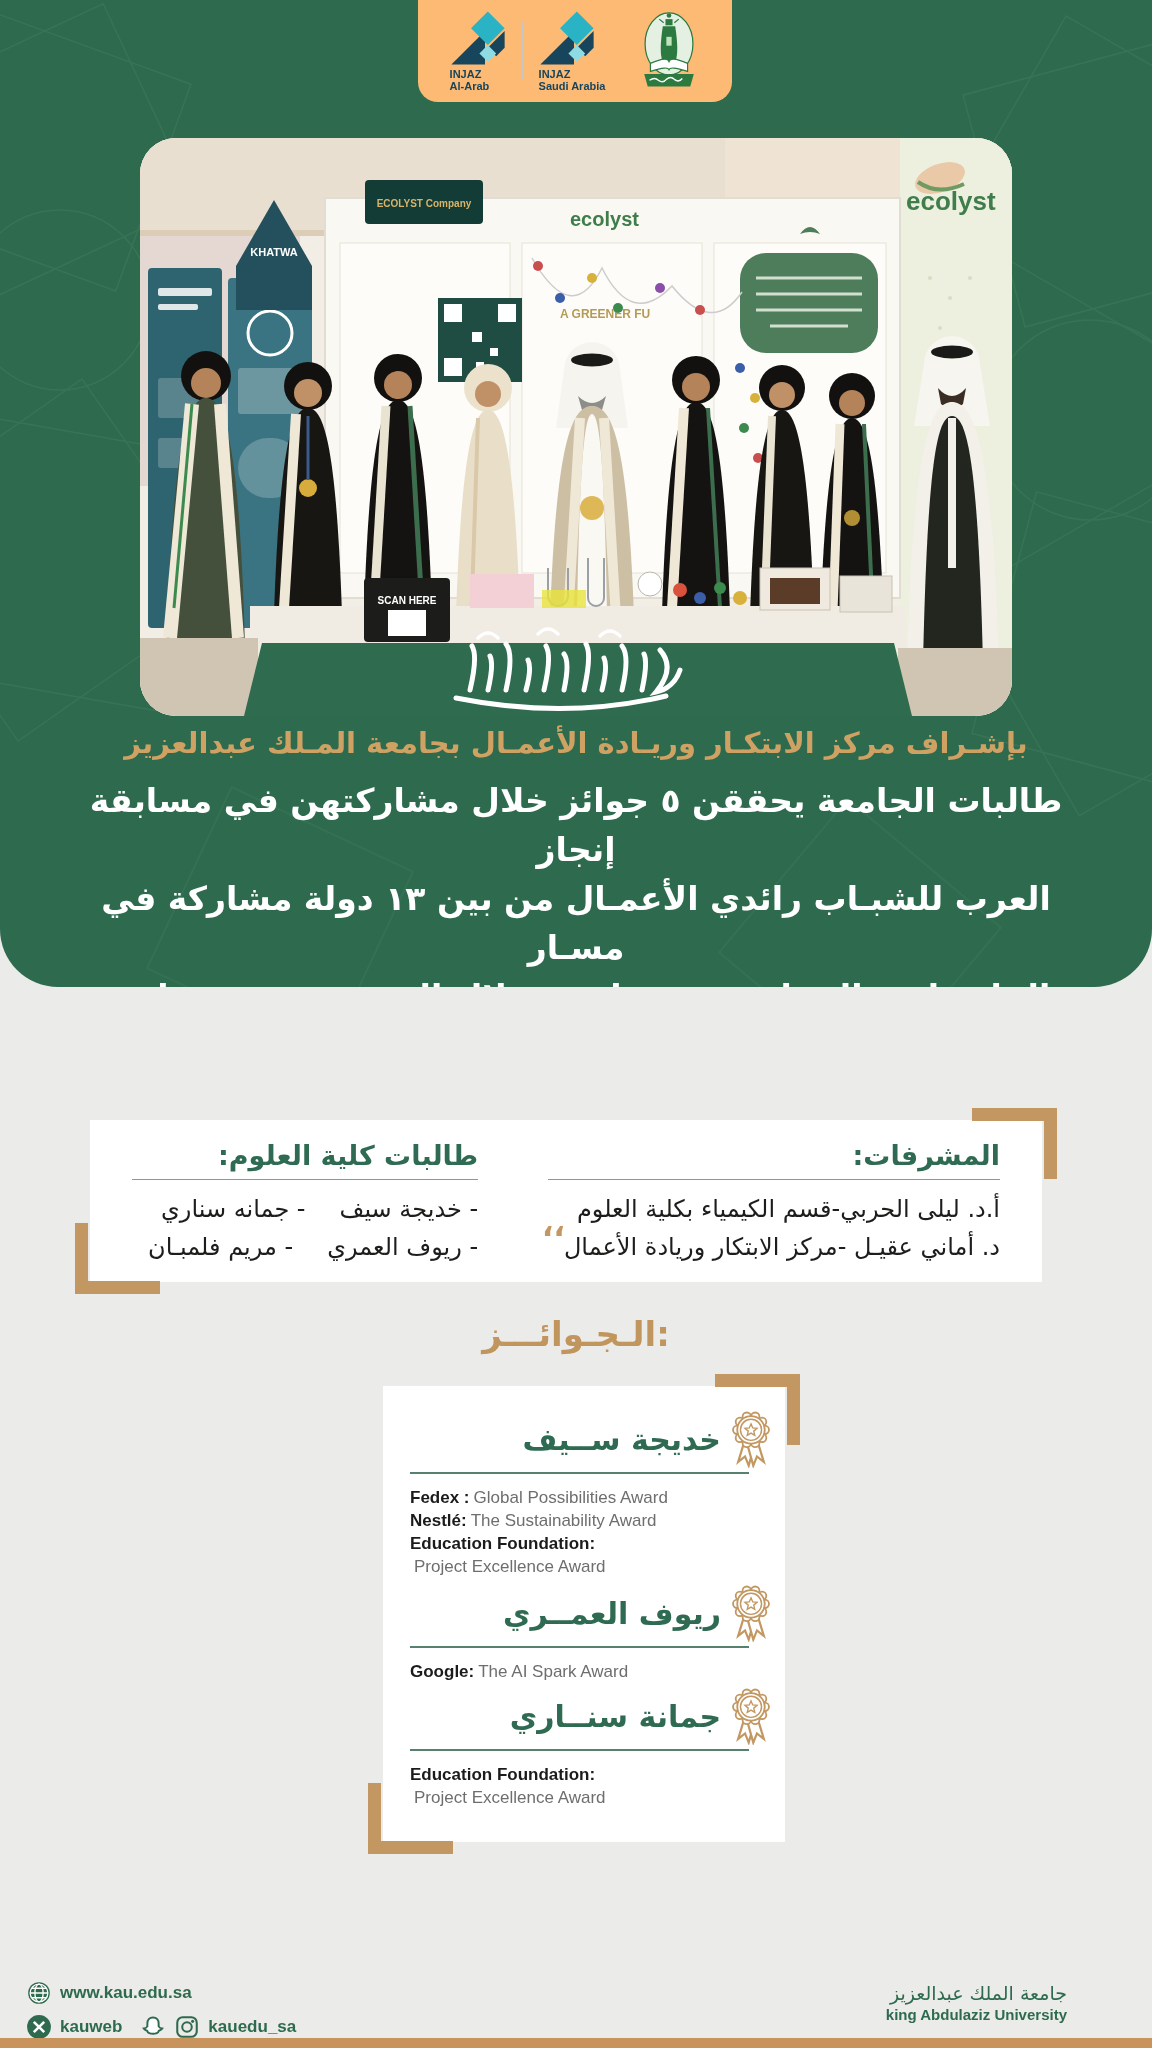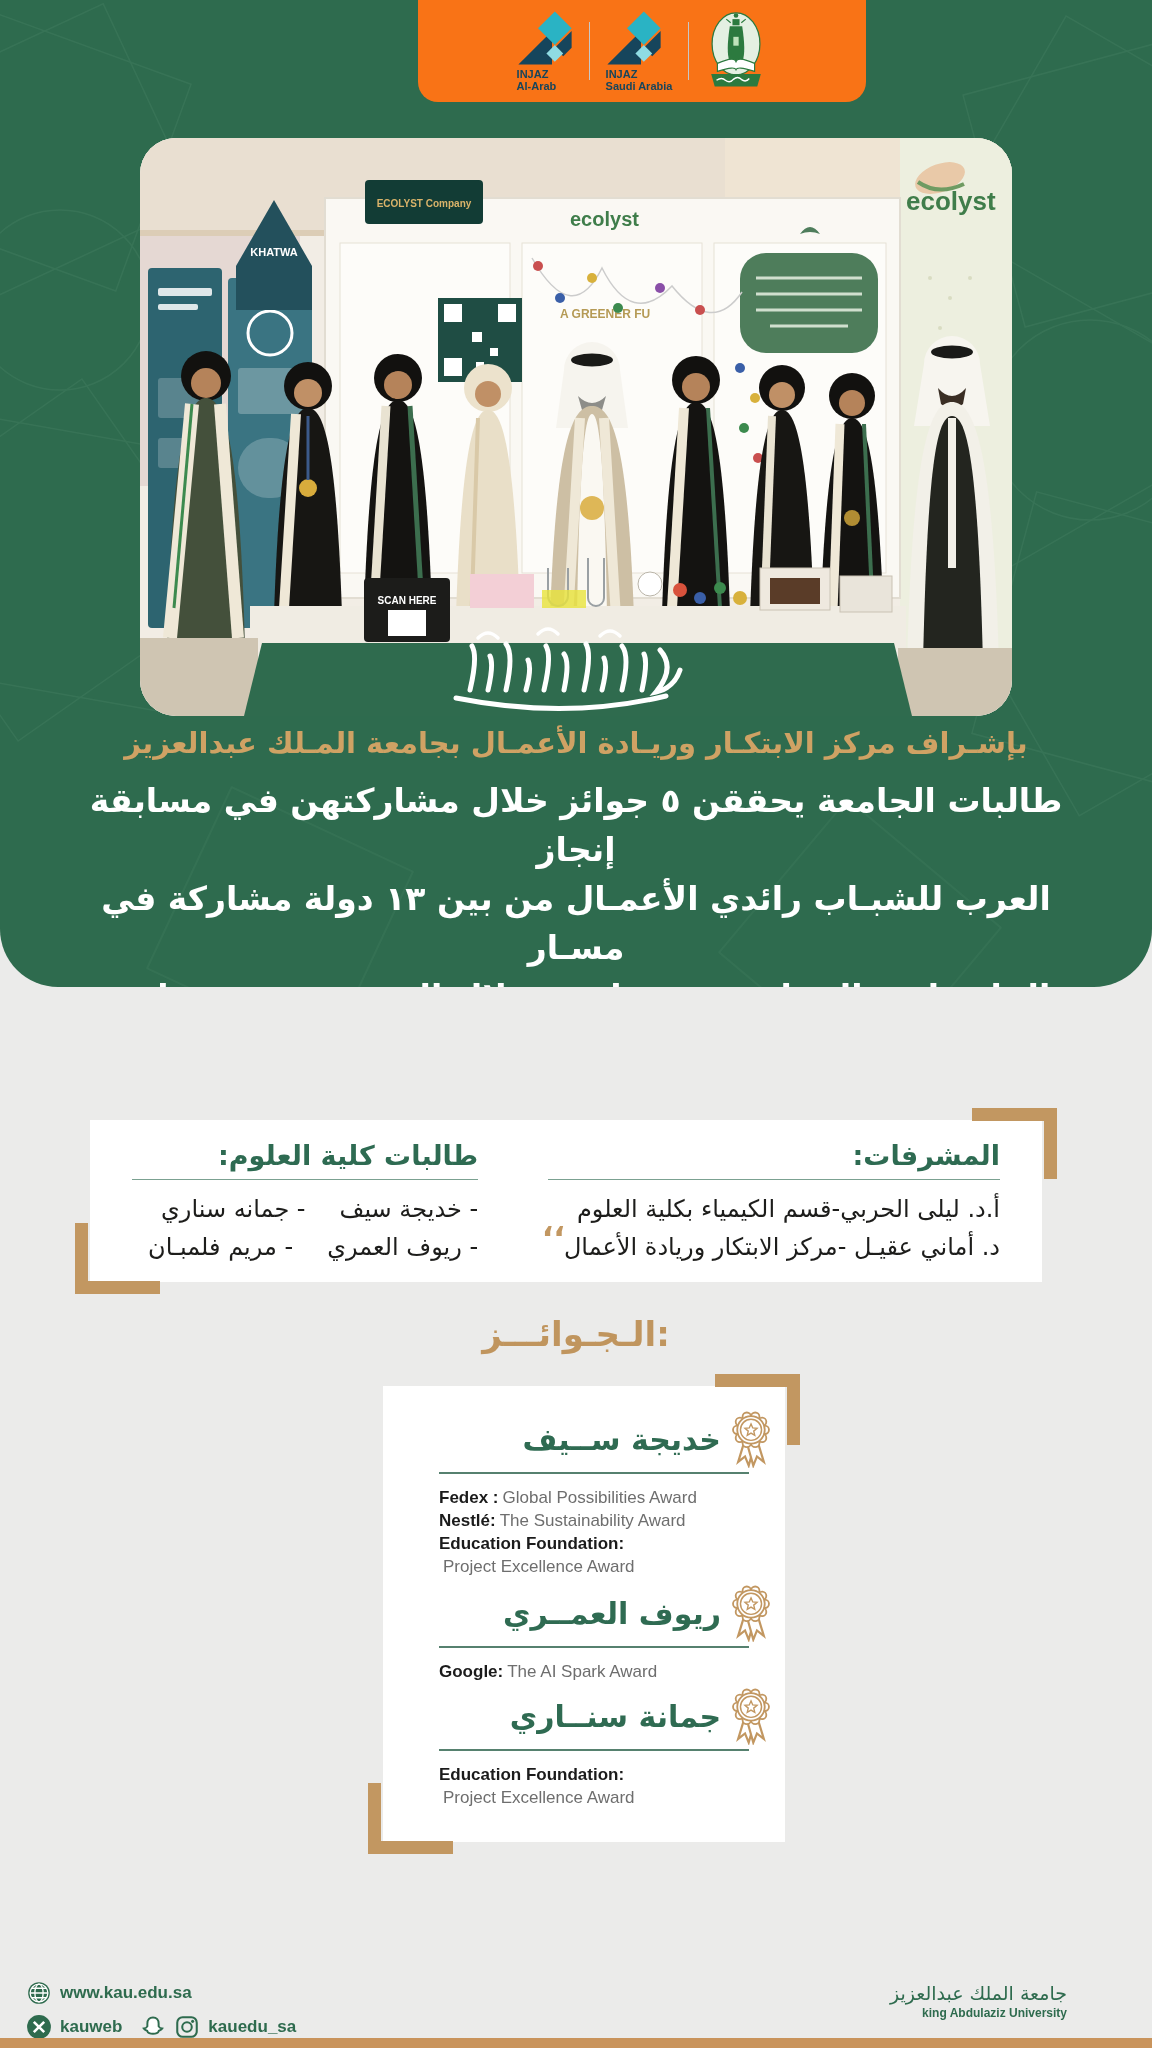--- a/index.html
+++ b/index.html
@@ -4,21 +4,21 @@
 <style>
   html,body{margin:0;padding:0;}
   body{background:#d8d8d6;font-family:"Liberation Sans",sans-serif;}
   .page{position:relative;width:1152px;height:2048px;margin:0 auto;background:#ebebea;overflow:hidden;}
 
   
   .green-top{position:absolute;left:0;top:0;width:1152px;height:987px;background:#2e6b4e;border-radius:0 0 58px 58px;overflow:hidden;}
   .pattern{position:absolute;inset:0;}
 
   
-  .header-card{position:absolute;left:418px;top:0;width:448px;height:102px;background:#f97316;border-radius:0 0 20px 20px;display:flex;align-items:center;justify-content:center;gap:16px;z-index:3;}
+  .header-card{position:absolute;left:418px;top:0;width:314px;height:102px;background:#fdba74;border-radius:0 0 20px 20px;display:flex;align-items:center;justify-content:center;gap:16px;z-index:3;}
   .logo-block{display:flex;flex-direction:column;align-items:flex-start;}
   .logo-text{font-size:11px;font-weight:bold;color:#16455c;line-height:1.1;margin-top:2px;font-family:"Liberation Sans",sans-serif;}
   .logo-divider{width:1px;height:58px;background:#c7c7c7;}
 
   
   .photo{position:absolute;left:140px;top:138px;width:872px;height:578px;border-radius:36px;overflow:hidden;background:#efe9df;z-index:2;}
 
   
   .green-text{position:absolute;left:60px;top:726px;width:1032px;text-align:center;direction:rtl;z-index:2;}
   .supervision{color:#cfa264;font-size:29px;font-weight:bold;font-family:"DejaVu Sans",sans-serif;margin-bottom:16px;}
@@ -41,35 +41,35 @@
   .p-col{display:flex;flex-direction:column;}
   .col-students{width:360px;}
   .col-supervisors{width:470px;}
   .p-heading{color:#2e6b52;font-size:27px;font-weight:bold;font-family:"DejaVu Sans",sans-serif;padding-bottom:8px;border-bottom:1.5px solid #7ba191;margin-bottom:10px;}
   .p-row{color:#1d1d1b;font-size:24px;font-family:"DejaVu Sans",sans-serif;line-height:38px;display:flex;gap:34px;white-space:nowrap;}
   .p-row-single{color:#1d1d1b;font-size:24px;font-family:"DejaVu Sans",sans-serif;line-height:38px;white-space:nowrap;}
   .quote-mark{position:absolute;left:452px;top:88px;color:#c29761;font-size:30px;font-weight:bold;font-family:"DejaVu Sans",sans-serif;}
 
   
   .awards-card{left:383px;top:1386px;width:402px;height:456px;}
-  .awards-inner{box-sizing:border-box;padding:24px 36px 0 56px;height:100%;}
+  .awards-inner{box-sizing:border-box;padding:24px 36px 0 27px;height:100%;}
   .entry-head{display:flex;flex-direction:row-reverse;align-items:center;gap:8px;margin-right:-24px;}
   .entry-name{color:#2f6b52;font-size:30px;font-weight:bold;font-family:"DejaVu Sans",sans-serif;direction:rtl;}
   .entry-line{height:2px;background:#56816f;width:100%;margin-top:4px;}
   .entry-awards{padding:12px 0 0 0;font-size:17px;color:#6e6e6e;line-height:23px;text-align:left;}
   .entry-awards b{color:#1b1b1b;margin-right:4px;}
   .mt6{margin-top:6px;} .mt4{margin-top:4px;}
 
   
   .footer-left{position:absolute;left:26px;top:1980px;color:#2e6b4e;}
   .f-row{display:flex;align-items:center;gap:8px;margin-bottom:8px;}
   .f-text{font-size:17px;font-weight:bold;color:#2e6b4e;}
   .footer-right{position:absolute;right:85px;top:1982px;text-align:right;color:#2e6b4e;}
   .org-ar{font-size:19px;font-family:"DejaVu Sans",sans-serif;direction:rtl;}
-  .org-en{font-size:12px;font-weight:bold;margin-top:2px;}
+  .org-en{font-size:15px;font-weight:bold;margin-top:2px;}
   .bottom-strip{position:absolute;left:0;bottom:0;width:1152px;height:10px;background:#c9945c;}
 </style>
 </head>
 <body>
 
 <svg width="0" height="0" style="position:absolute">
   <defs>
     <g id="rosette">
       <g stroke="#c29761" stroke-width="2.4" fill="#ffffff">
         <path d="M17 33 L10 56 L17.5 50 L21.5 60 L28 37"></path>

